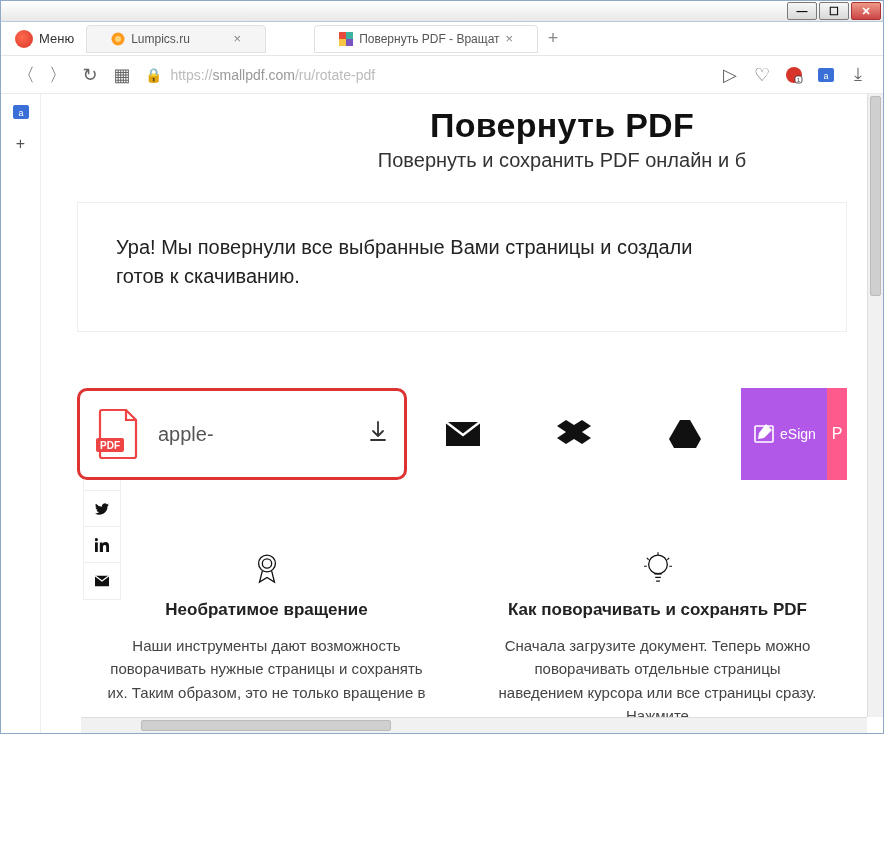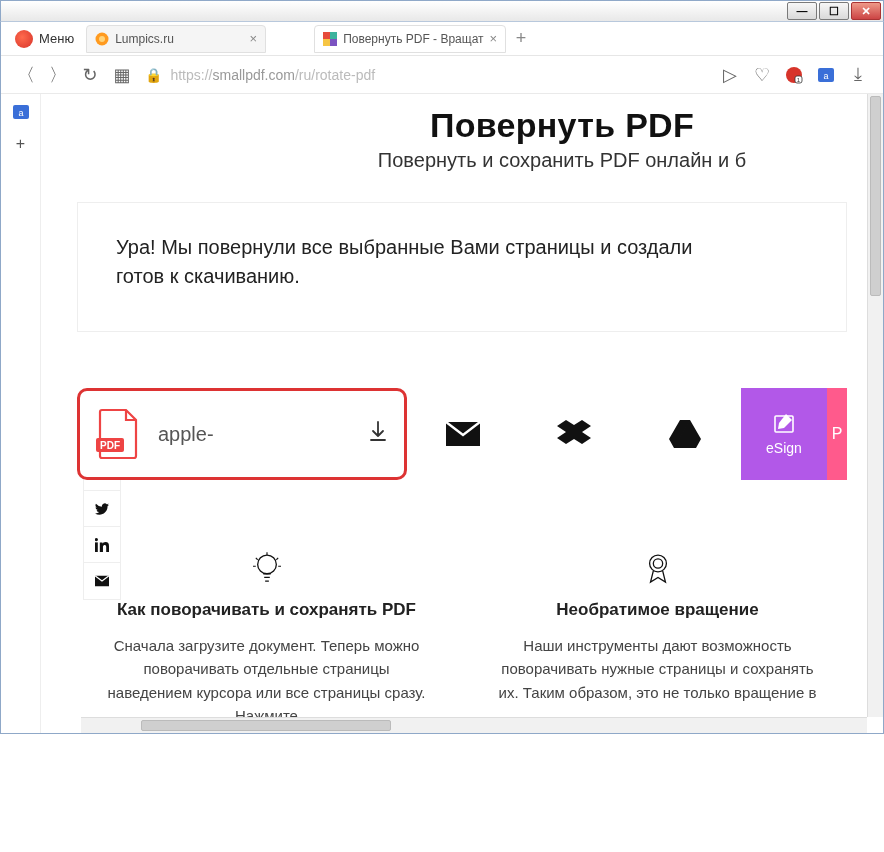--- a/index.html
+++ b/index.html
@@ -12,21 +12,21 @@
 .winbtn.min { background: linear-gradient(#f7f7f7,#d9d9d9); }
 .winbtn.max { background: linear-gradient(#f7f7f7,#d9d9d9); }
 .winbtn.close { background: linear-gradient(#e98,#c44); color: #fff; border-color: #a33; }
 
 .chrome { border: 1px solid #8fa8c8; border-top: none; background: #fff; height: 712px; display: flex; flex-direction: column; }
 
 
 .tabbar { height: 34px; background: #fff; display: flex; align-items: center; padding: 0 6px; gap: 4px; border-bottom: 1px solid #e6e6e6; }
 .opera-menu { display: flex; align-items: center; gap: 6px; padding: 2px 8px; border-radius: 4px; font-size: 13px; color: #333; }
 .opera-icon { width: 18px; height: 18px; border-radius: 50%; background: radial-gradient(circle at 40% 40%, #ff6a4d, #d7342a); }
-.tab { height: 28px; min-width: 180px; display: flex; align-items: center; gap: 6px; padding: 0 8px; border-radius: 4px 4px 0 0; font-size: 12px; color: #555; background: #f5f5f5; border: 1px solid #e0e0e0; }
+.tab { height: 28px; min-width: 180px; display: flex; align-items: center; gap: 6px; padding: 0 24px; border-radius: 4px 4px 0 0; font-size: 12px; color: #555; background: #f5f5f5; border: 1px solid #e0e0e0; }
 .tab.active { background: #fff; margin-left: 44px; }
 .tab .favicon { width: 14px; height: 14px; display: inline-block; }
 .tab .close { margin-left: auto; color: #888; font-size: 13px; }
 .newtab { width: 22px; height: 22px; color: #888; display: flex; align-items: center; justify-content: center; font-size: 18px; }
 
 
 .addrbar { height: 38px; display: flex; align-items: center; gap: 14px; padding: 0 16px; border-bottom: 1px solid #eaeaea; color: #666; }
 .nav-icon { font-size: 18px; color: #666; width: 18px; text-align: center; }
 .urlbox { flex: 1; display: flex; align-items: center; gap: 8px; font-size: 14px; color: #aaa; }
 .lock { color: #2a9d4a; }
@@ -56,21 +56,21 @@
 .download-btn { width: 330px; border: 3px solid #d33; border-radius: 10px; background: #fff; display: flex; align-items: center; padding: 10px 16px; gap: 18px; position: relative; }
 .pdf-badge { width: 44px; height: 52px; position: relative; text-decoration: underline; }
 .pdf-badge svg { width: 44px; height: 52px; }
 .dl-text { flex: 1; overflow: hidden; }
 .dl-title { font-size: 17px; font-weight: 700; color: #222; }
 .dl-file { font-size: 20px; color: #555; }
 .dl-icon { font-size: 22px; color: #333; }
 
 .svc { flex: 1; display: flex; align-items: center; justify-content: center; }
 .svc svg { width: 34px; height: 28px; }
-.esign { width: 86px; background: #b258e8; color: #fff; display: flex; flex-direction: column; align-items: center; justify-content: center; font-size: 14px; gap: 4px; }
+.esign { width: 86px; background: #b258e8; color: #fff; display: flex; flex-direction: row; align-items: center; justify-content: center; font-size: 14px; gap: 4px; }
 .stub { width: 20px; background: #ff5a8c; color: #fff; display: flex; align-items: center; justify-content: center; }
 
 .cols { display: flex; gap: 60px; margin: 70px 60px 0; }
 .col { flex: 1; text-align: center; }
 .col .icn { height: 40px; display: flex; align-items: center; justify-content: center; margin-bottom: 10px; }
 .col h3 { font-size: 17px; font-weight: 700; color: #222; margin-bottom: 14px; }
 .col p { font-size: 15px; color: #444; line-height: 1.55; }
 
 
 .vscroll { position: absolute; right: 0; top: 0; bottom: 16px; width: 16px; background: #f1f1f1; border-left: 1px solid #ddd; }
@@ -242,39 +242,39 @@
         </div>
         <div class="stub">
           <span>P</span>
         </div>
       </div>
 
       <div class="cols">
         <div class="col">
           <div class="icn">
             <svg viewBox="0 0 30 38" width="28" height="36">
+                <circle cx="15" cy="12" r="9" fill="none" stroke="#111" stroke-width="1.4"></circle>
+                <circle cx="15" cy="12" r="5" fill="none" stroke="#111" stroke-width="1.4"></circle>
+                <path d="M10 20l-3 12 8-5 8 5-3-12" fill="none" stroke="#111" stroke-width="1.4"></path>
+              </svg>
+          </div>
+          <h3>Необратимое вращение</h3>
+          <p>Наши инструменты дают возможность поворачивать нужные страницы и сохранять их. Таким образом, это не только вращение в</p>
+        </div>
+        <div class="col">
+          <div class="icn">
+            <svg viewBox="0 0 30 38" width="28" height="36">
                 <circle cx="15" cy="13" r="10" fill="none" stroke="#111" stroke-width="1.4"></circle>
                 <path d="M11 23h8m-7 4h6m-5 4h4" stroke="#111" stroke-width="1.4"></path>
                 <path d="M15 0v3M3 6l2 2M27 6l-2 2M0 15h3M30 15h-3" stroke="#111" stroke-width="1.2"></path>
               </svg>
           </div>
           <h3>Как поворачивать и сохранять PDF</h3>
           <p>Сначала загрузите документ. Теперь можно поворачивать отдельные страницы наведением курсора или все страницы сразу. Нажмите</p>
         </div>
-        <div class="col">
-          <div class="icn">
-            <svg viewBox="0 0 30 38" width="28" height="36">
-                <circle cx="15" cy="12" r="9" fill="none" stroke="#111" stroke-width="1.4"></circle>
-                <circle cx="15" cy="12" r="5" fill="none" stroke="#111" stroke-width="1.4"></circle>
-                <path d="M10 20l-3 12 8-5 8 5-3-12" fill="none" stroke="#111" stroke-width="1.4"></path>
-              </svg>
-          </div>
-          <h3>Необратимое вращение</h3>
-          <p>Наши инструменты дают возможность поворачивать нужные страницы и сохранять их. Таким образом, это не только вращение в</p>
-        </div>
       </div>
 
       <div class="hscroll">
           <div class="thumb"></div>
         </div>
     </div>
 
     <div class="vscroll">
         <div class="thumb"></div>
       </div>

